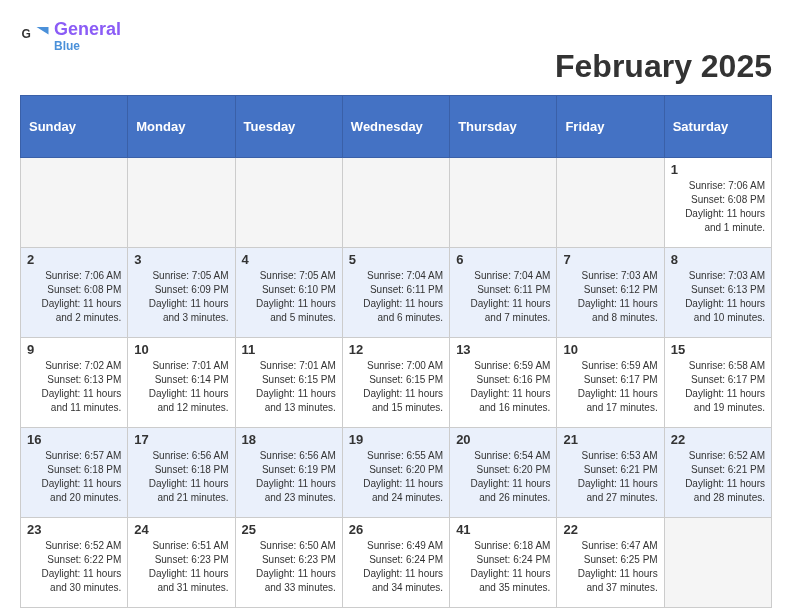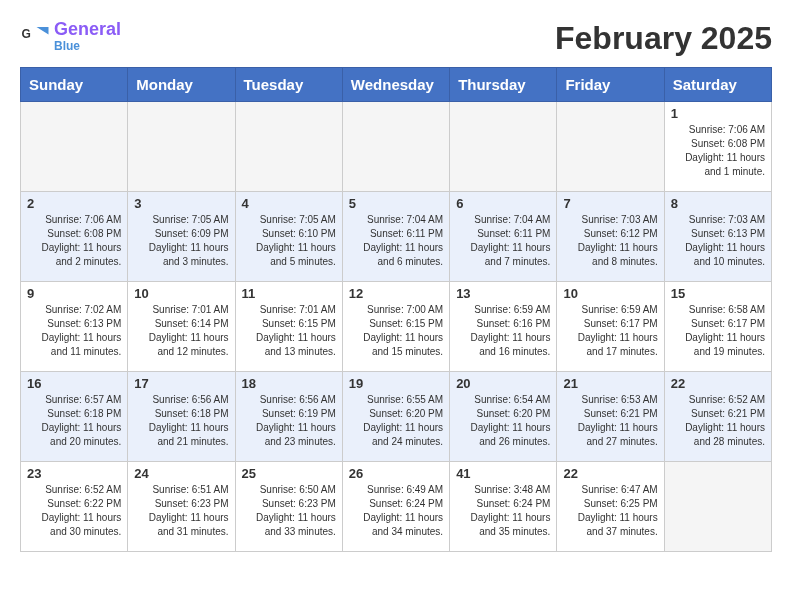--- a/index.html
+++ b/index.html
@@ -35,41 +35,42 @@
       font-weight: bold;
       color: #4a90d9;
     }
     .logo-icon {
       width: 30px;
       height: 30px;
       margin-right: 4px;
     }
     .title-block {
       text-align: right;
+      margin-top: 28px;
     }
     .month-title {
       font-size: 32px;
       font-weight: bold;
       color: #333;
     }
     .subtitle {
       font-size: 14px;
       color: #555;
     }
     .calendar {
       width: 100%;
       border-collapse: collapse;
       border: 1px solid #ccc;
     }
     .calendar th {
       background-color: #4472c4;
       color: white;
       text-align: left;
-      padding: 8px 8px;
-      font-size: 15px;
+      padding: 23px 8px;
+      font-size: 13px;
       border: 1px solid #3a60a8;
     }
     .calendar td {
       vertical-align: top;
       border: 1px solid #ccc;
       padding: 4px 6px;
       width: calc(100% / 7);
       height: 90px;
       background: #fff;
     }
@@ -317,21 +318,21 @@
         </td>
         <td>
           <span class="day-number">26</span>
           <div class="day-info">Sunrise: 6:49 AM
 Sunset: 6:24 PM
 Daylight: 11 hours
 and 34 minutes.</div>
         </td>
         <td>
           <span class="day-number">41</span>
-          <div class="day-info">Sunrise: 3:48 AM
+          <div class="day-info">Sunrise: 6:18 AM
 Sunset: 6:24 PM
 Daylight: 11 hours
 and 35 minutes.</div>
         </td>
         <td>
           <span class="day-number">22</span>
           <div class="day-info">Sunrise: 6:47 AM
 Sunset: 6:25 PM
 Daylight: 11 hours
 and 37 minutes.</div>

